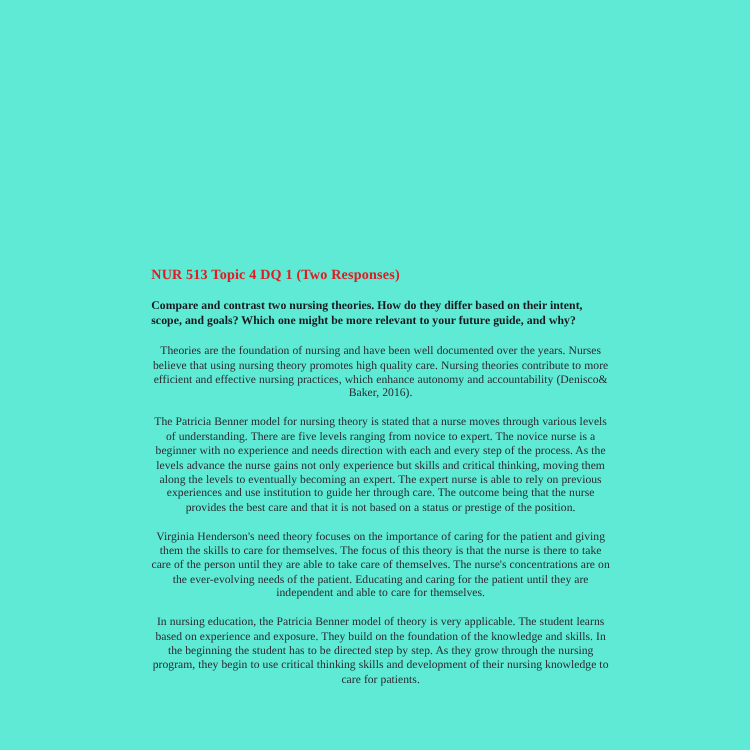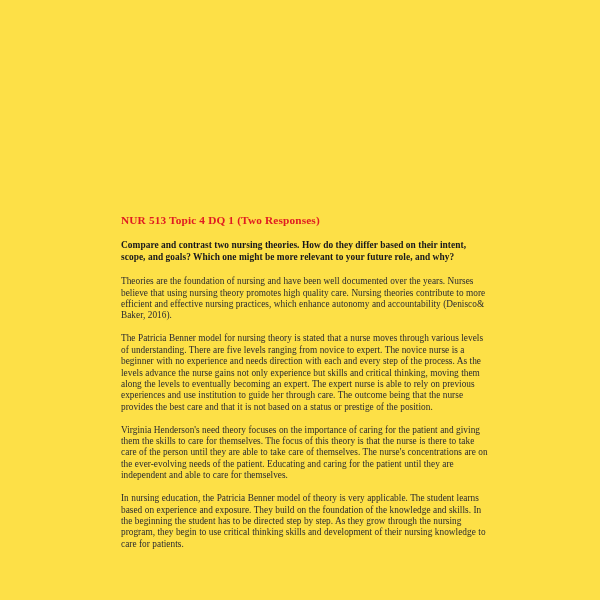--- a/index.html
+++ b/index.html
@@ -14,21 +14,21 @@
     overflow: hidden;
     position: relative;
   }
 
   .page {
     position: absolute;
     left: 0;
     top: 0;
     width: 600px;
     height: 600px;
-    background: #fde047;
+    background: #5eead4;
   }
 
   .doc-body {
     position: absolute;
     left: 121px;
     top: 214px;
     width: 367px;
   }
 
   .doc-title {
@@ -50,37 +50,37 @@
     margin: 0 0 13px 0;
     text-align: left;
   }
 
   .doc-para {
     color: #2a2a30;
     font-size: 9.3px;
     line-height: 11.4px;
     letter-spacing: 0.02px;
     margin: 0 0 11.5px 0;
-    text-align: left;
+    text-align: center;
     word-spacing: 0.1px;
   }
 
   .doc-para:last-child {
     margin-bottom: 16px;
   }
 </style>
 </head>
 <body>
 
 <div class="page">
   <div class="doc-body">
 
     <h1 class="doc-title">NUR 513 Topic 4 DQ 1 (Two Responses)</h1>
 
-    <p class="doc-prompt">Compare and contrast two nursing theories. How do they differ based on their intent, scope, and goals? Which one might be more relevant to your future role, and why?</p>
+    <p class="doc-prompt">Compare and contrast two nursing theories. How do they differ based on their intent, scope, and goals? Which one might be more relevant to your future guide, and why?</p>
 
     <p class="doc-para">Theories are the foundation of nursing and have been well documented over the years. Nurses believe that using nursing theory promotes high quality care. Nursing theories contribute to more efficient and effective nursing practices, which enhance autonomy and accountability (Denisco&amp; Baker, 2016).</p>
 
     <p class="doc-para">The Patricia Benner model for nursing theory is stated that a nurse moves through various levels of understanding. There are five levels ranging from novice to expert. The novice nurse is a beginner with no experience and needs direction with each and every step of the process. As the levels advance the nurse gains not only experience but skills and critical thinking, moving them along the levels to eventually becoming an expert. The expert nurse is able to rely on previous experiences and use institution to guide her through care. The outcome being that the nurse provides the best care and that it is not based on a status or prestige of the position.</p>
 
     <p class="doc-para">Virginia Henderson's need theory focuses on the importance of caring for the patient and giving them the skills to care for themselves. The focus of this theory is that the nurse is there to take care of the person until they are able to take care of themselves. The nurse's concentrations are on the ever-evolving needs of the patient. Educating and caring for the patient until they are independent and able to care for themselves.</p>
 
     <p class="doc-para">In nursing education, the Patricia Benner model of theory is very applicable. The student learns based on experience and exposure. They build on the foundation of the knowledge and skills. In the beginning the student has to be directed step by step. As they grow through the nursing program, they begin to use critical thinking skills and development of their nursing knowledge to care for patients.</p>
 
   </div>

